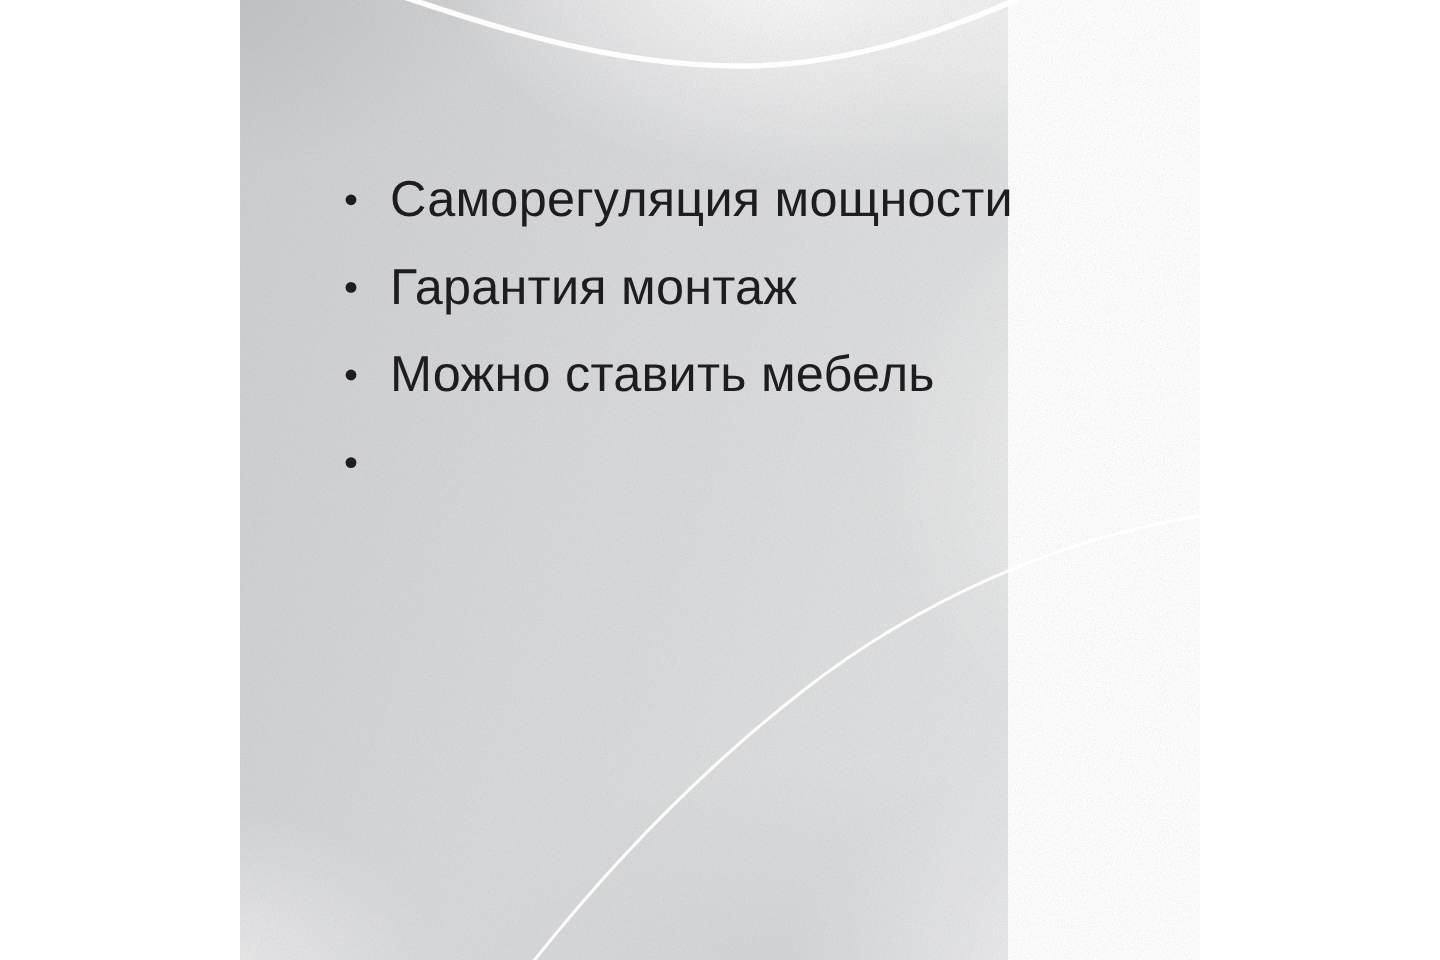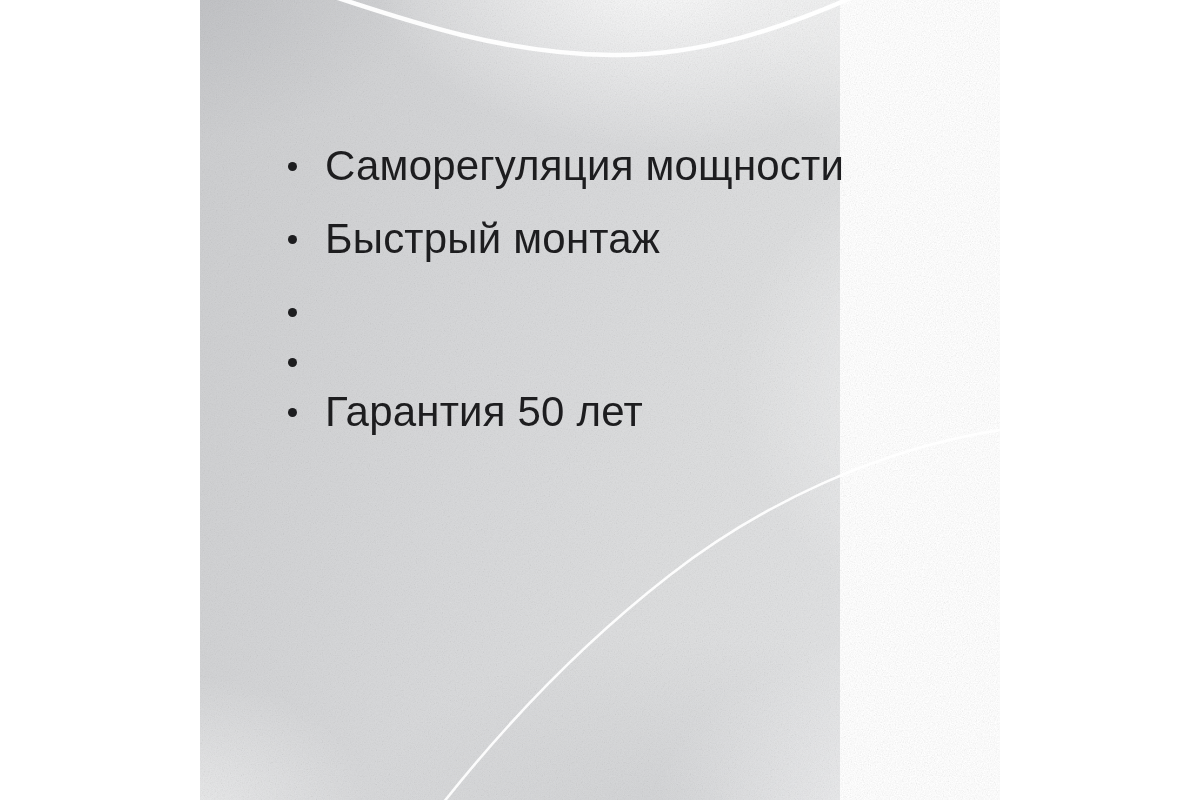--- a/index.html
+++ b/index.html
@@ -113,31 +113,28 @@
       <path class="curve curve-bottom" d="M236,812 C300,730 380,645 470,575 C560,505 678,448 806,429"></path>
     </svg>
 
     <ul class="features">
       <li class="feature-item">
         <span class="dot"></span>
         <span class="feature-text">Саморегуляция мощности</span>
       </li>
       <li class="feature-item">
         <span class="dot"></span>
-        <span class="feature-text">Быстрый монтаж</span>
+        <span class="feature-text">Гарантия монтаж</span>
       </li>
       <li class="feature-item">
         <span class="dot"></span>
+        <span class="feature-text">Можно ставить мебель</span>
       </li>
       <li class="feature-item">
         <span class="dot"></span>
-      </li>
-      <li class="feature-item">
-        <span class="dot"></span>
-        <span class="feature-text">Гарантия 50 лет</span>
       </li>
     </ul>
 
   </div>
 
   <div class="side-margin right"></div>
 
 </div>
 
 </body></html>

